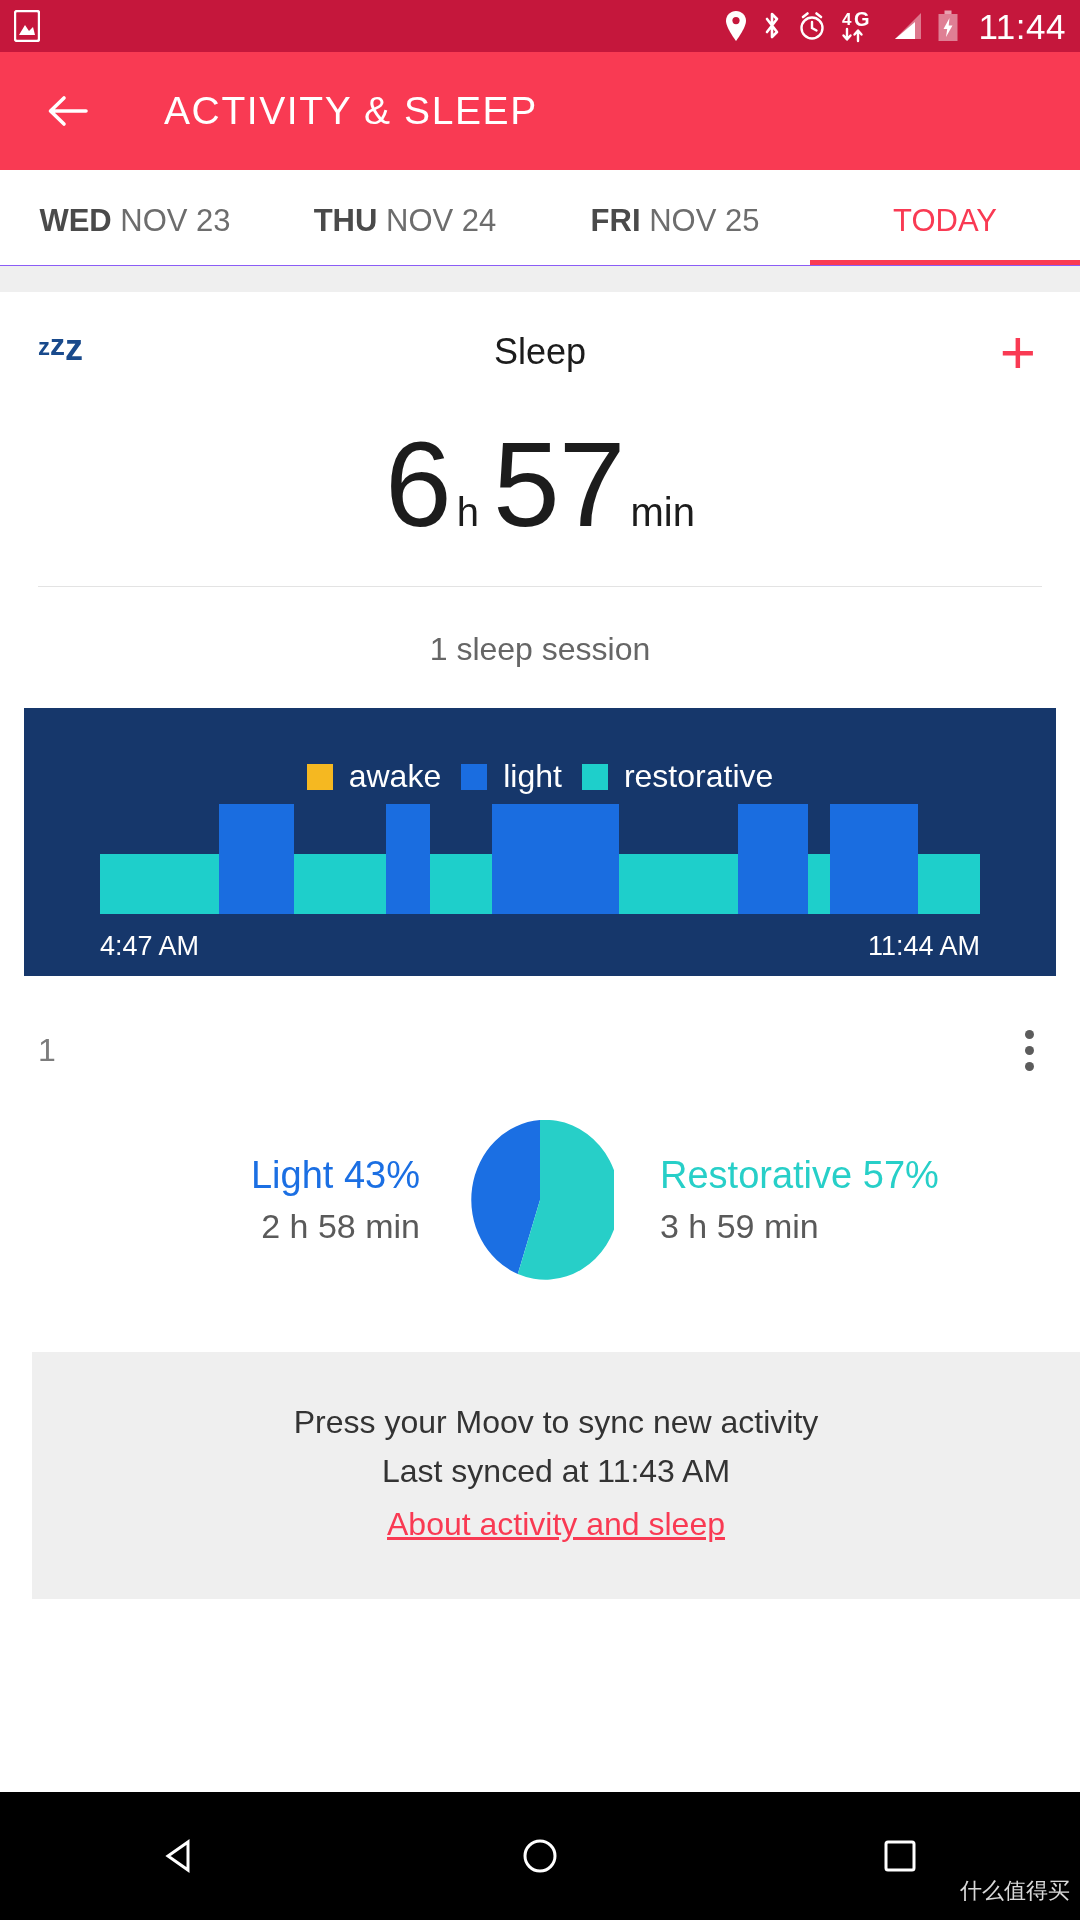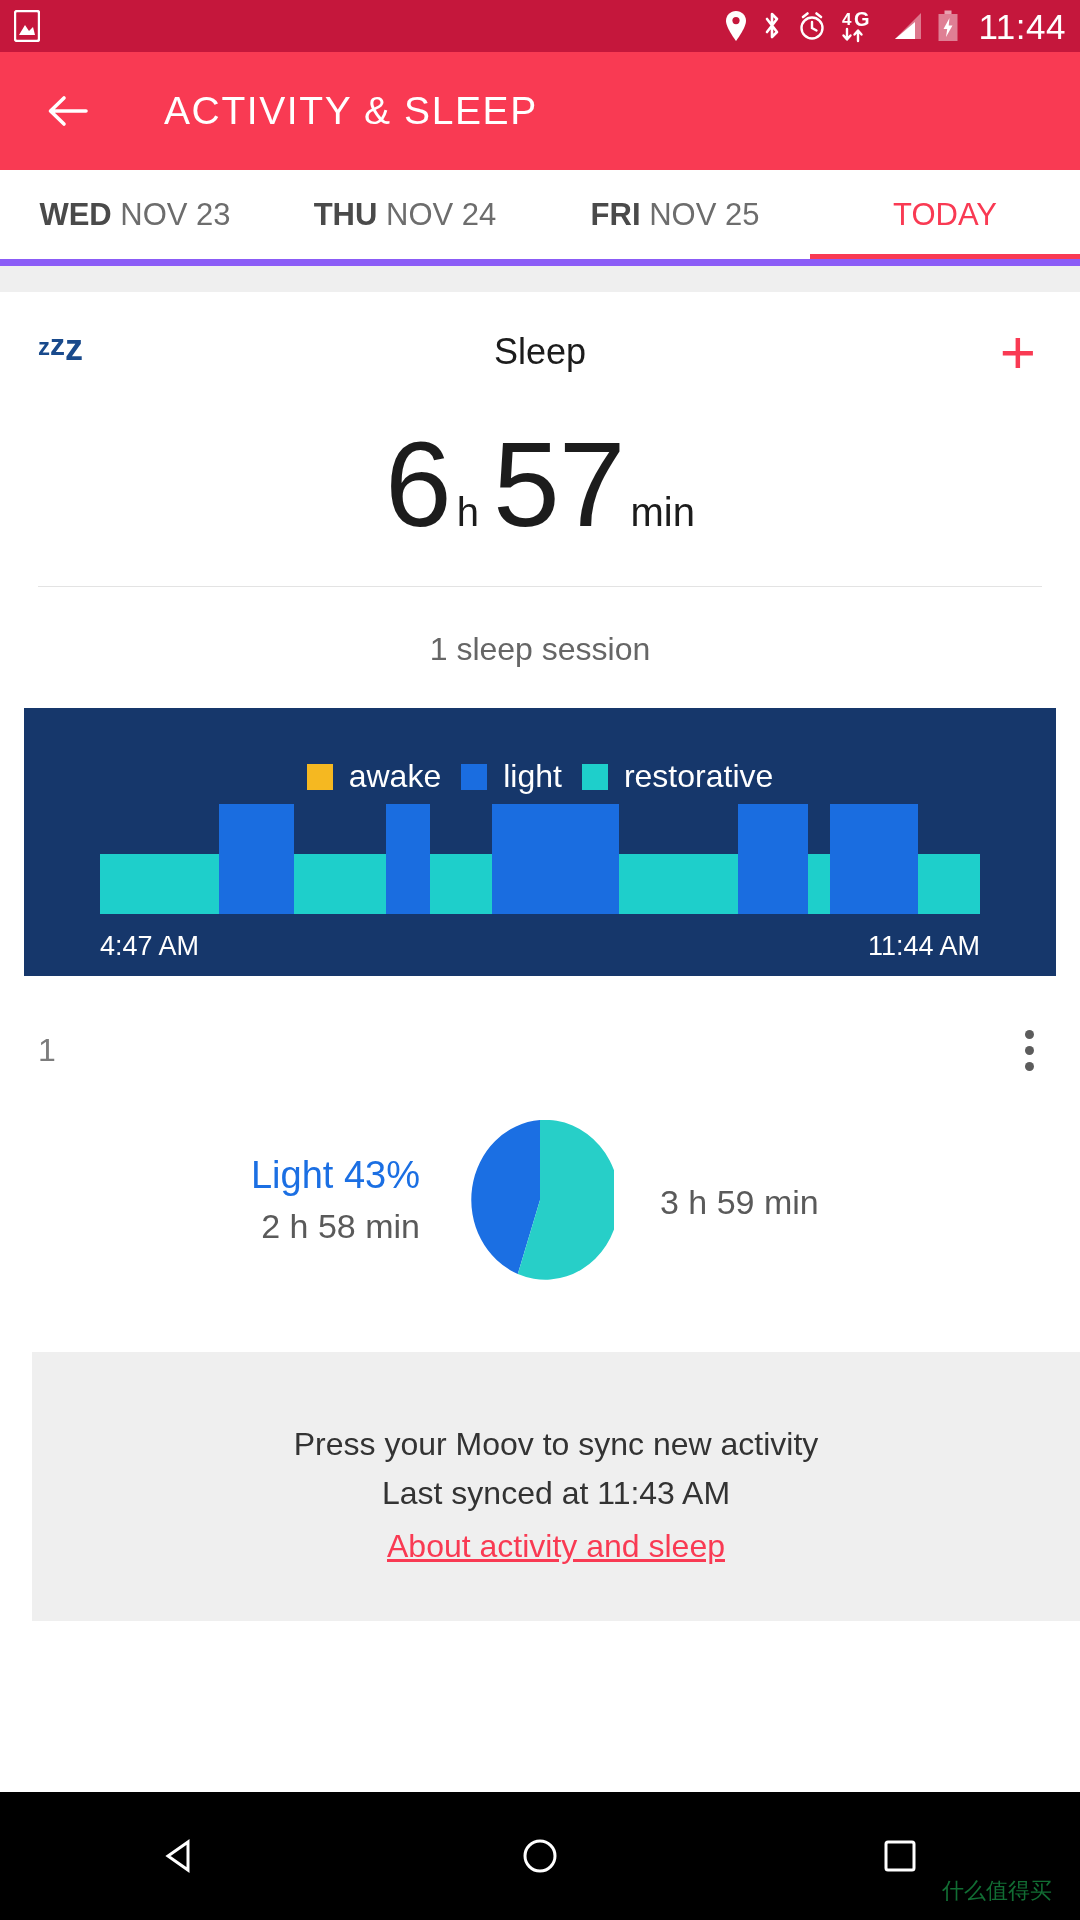--- a/index.html
+++ b/index.html
@@ -33,21 +33,21 @@
   #back-arrow { width:48px; height:48px; flex:none; }
   #app-title {
     color:#fff; font-size:39px; letter-spacing:1.6px;
     margin-left:72px; font-weight:400;
   }
 
   
   #tab-bar {
     height:96px; background:#fff;
     display:flex; align-items:flex-end;
-    border-bottom:7px solid #8b5cf6;
+    border-bottom:1px solid #8b5cf6;
     position:relative;
   }
   .tab {
     flex:1; text-align:center; padding-bottom:26px;
     font-size:31px; white-space:nowrap;
     position:relative; color:#5a5a5a;
   }
   .tab .dow { font-weight:bold; color:#4a4a4a; }
   .tab .dnum { color:#6d6d6d; }
   .tab.active { color:#F93A53; }
@@ -146,38 +146,38 @@
   .pie-side.left { text-align:right; }
   .pie-side.right { text-align:left; }
   .pie-pct { font-size:38px; line-height:1.25; }
   .pie-pct.light { color:#1B6FE3; }
   .pie-pct.rest { color:#27CFC8; }
   .pie-dur { font-size:34px; color:#5a5a5a; line-height:1.3; margin-top:4px; }
   #pie { width:148px; height:160px; flex:none; }
 
   
   #footer {
-    background:#EFEFEF; padding:74px 0 56px 0; text-align:center;margin-left:32px;
+    background:#EFEFEF; padding:52px 0 56px 0; text-align:center;margin-left:32px;
   }
   #footer-line1 { font-size:32px; color:#333; }
   #footer-line2 { font-size:32px; color:#333; margin-top:12px; }
   #footer-link {
     font-size:32px; color:#F93A53; text-decoration:underline;
     margin-top:16px; display:inline-block;
   }
 
   
   #nav-bar {
     position:absolute; left:0; bottom:0; width:1080px; height:128px;
     background:#000; display:flex; align-items:center; justify-content:space-around;
   }
   #nav-bar .navbtn { display:flex; align-items:center; justify-content:center; width:150px; }
   #watermark {
-    position:absolute; right:28px; bottom:14px;
-    color:#15803d; font-size:22px; opacity:.85;margin-left:8px;
+    position:absolute; right:10px; bottom:14px;
+    color:#ffffff; font-size:22px; opacity:.85;margin-left:8px;
   }
 </style>
 </head>
 <body>
 
 <div id="status-bar">
   <div id="status-left">
     <span class="sb-icon">
       <svg width="26" height="32" viewBox="0 0 26 32">
         <rect x="1" y="1" width="24" height="30" rx="2" fill="none" stroke="#fff" stroke-width="2.4"></rect>
@@ -325,20 +325,21 @@
   <div id="pie-block">
     <div class="pie-side left">
       <div class="pie-pct light">Light 43%</div>
       <div class="pie-dur">2 h 58 min</div>
     </div>
     <svg id="pie" viewBox="0 0 100 108">
       <path id="pie-slice-light" d="M50 54 L50 0 A50 54 0 0 0 35 104 Z" fill="#1B6FE3"></path>
       <path id="pie-slice-rest" d="M50 54 L35 104 A50 54 0 1 0 50 0 Z" fill="#27CFC8"></path>
     </svg>
     <div class="pie-side right">
+      <div class="pie-pct rest">Restorative 57%</div>
       <div class="pie-dur">3 h 59 min</div>
     </div>
   </div>
 
   <div id="footer">
     <div id="footer-line1">Press your Moov to sync new activity</div>
     <div id="footer-line2">Last synced at 11:43 AM</div>
     <a id="footer-link" href="#">About activity and sleep</a>
   </div>
 

